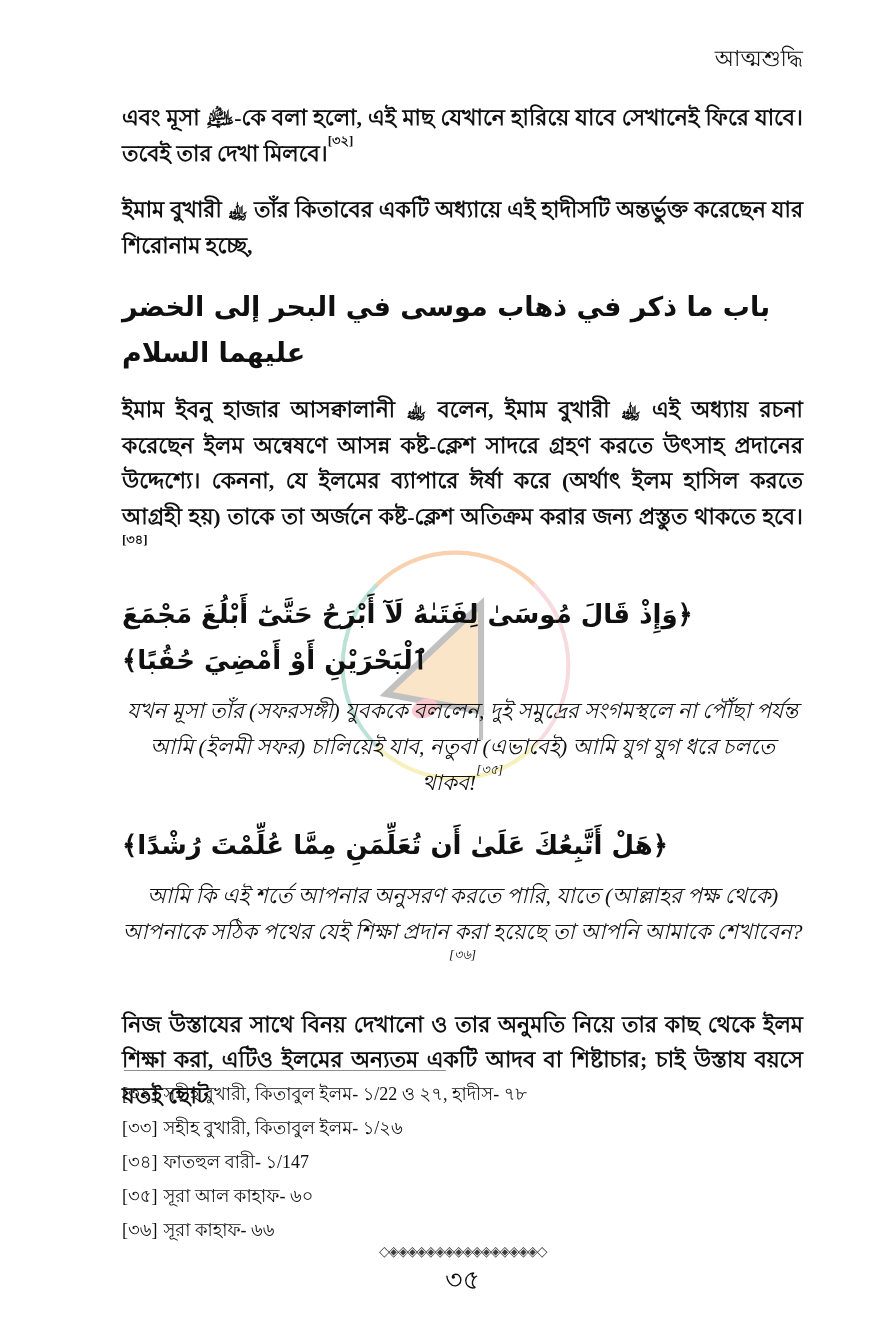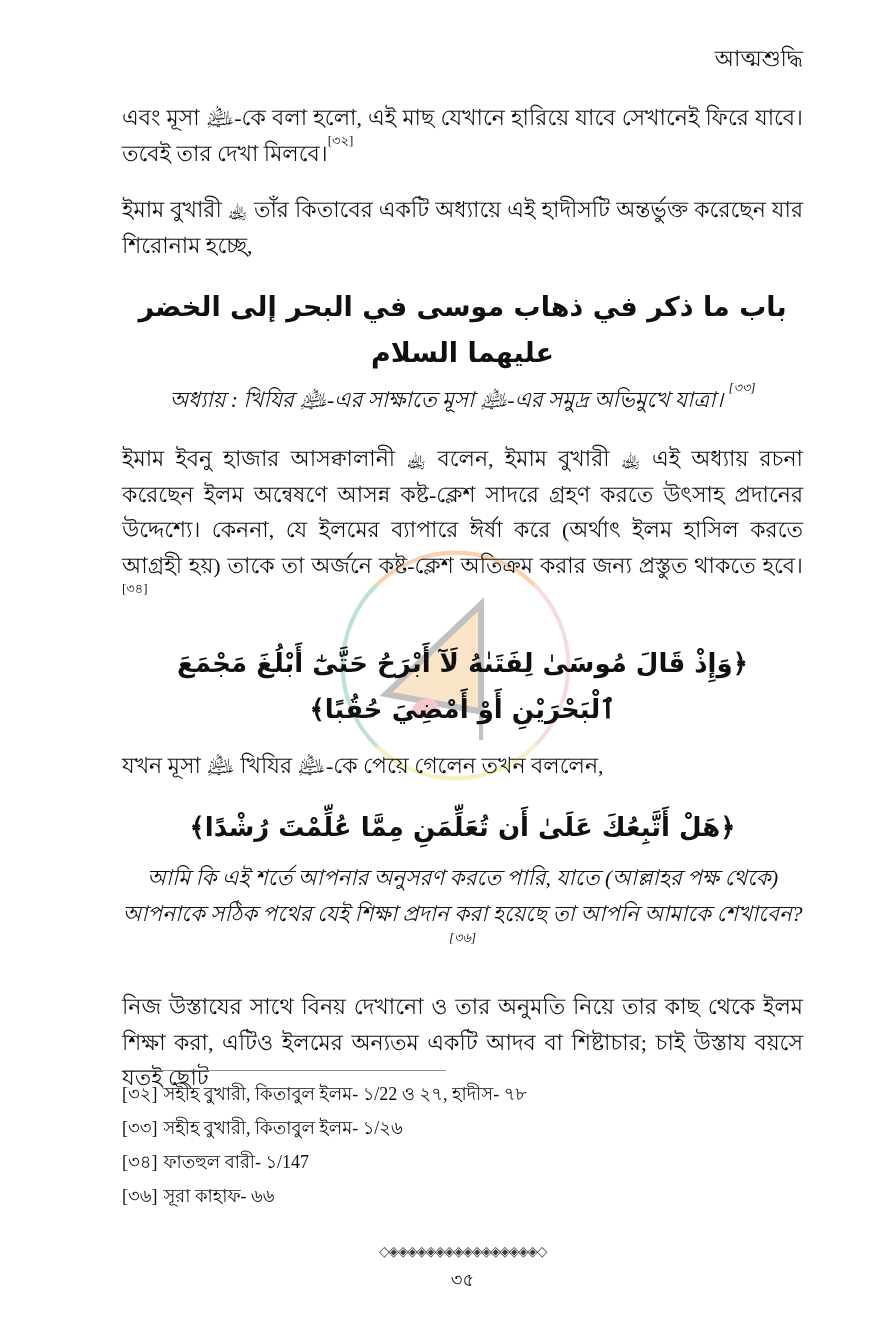--- a/index.html
+++ b/index.html
@@ -29,28 +29,29 @@
     font-size:22px;
     line-height:30px;
     margin:0 0 26px 0;
     font-weight:500;
   }
   p.body-para {
     font-size:22px;
     line-height:35.5px;
     text-align:justify;
     margin:16px 0 21px 0;
+    font-weight:bold;
   }
   .arabic {
     direction:rtl;
     font-family:"DejaVu Sans","DejaVu Serif",sans-serif;
     font-weight:bold;
     font-size:26px;
     line-height:46px;
-    text-align:center;
+    text-align:left;
     margin:4px 0 10px 0;
   }
   .arabic.chapter { font-size:27px; margin:6px 0 6px 0; }
   .trans {
     font-style:italic;
     font-size:21.5px;
     line-height:36px;
     text-align:center;
     margin:0 0 21px 0;
   }
@@ -82,21 +83,21 @@
   }
   .ornament {
     font-family:"DejaVu Sans",sans-serif;
     font-size:14px;
     letter-spacing:-1.5px;
     color:#3c3c3c;
     line-height:16px;
     margin-bottom:8px;
   }
   .page-number {
-    font-size:18px;
+    font-size:27px;
     line-height:26px;
   }
 </style>
 </head>
 <body>
 
 <div class="page">
 
   <svg class="watermark" viewBox="0 0 230 230" aria-hidden="true">
     <path d="M 37 37 A 110 110 0 0 1 193 37" fill="none" stroke-width="4" stroke-linecap="round" stroke="#f5ad6e"></path>
@@ -113,43 +114,43 @@
     <div class="running-head">
       <span>আত্মশুদ্ধি</span>
     </div>
 
     <p class="body-para"><span>এবং মূসা ﵇-কে বলা হলো, এই মাছ যেখানে হারিয়ে যাবে সেখানেই ফিরে যাবে। তবেই তার দেখা মিলবে।</span><sup class="ref">[৩২]</sup></p>
 
     <p class="body-para"><span>ইমাম বুখারী ﵀ তাঁর কিতাবের একটি অধ্যায়ে এই হাদীসটি অন্তর্ভুক্ত করেছেন যার শিরোনাম হচ্ছে,</span></p>
 
     <div class="arabic chapter">باب ما ذكر في ذهاب موسى في البحر إلى الخضر عليهما السلام</div>
 
-    <div class="trans chapter-line"><span>অধ্যায় : খিযির ﵇-এর সাক্ষাতে মূসা ﵇-এর সমুদ্র অভিমুখে যাত্রা।</span> <sup class="ref">[৩৩]</sup></div>
 
     <p class="body-para"><span>ইমাম ইবনু হাজার আসক্বালানী ﵀ বলেন, ইমাম বুখারী ﵀ এই অধ্যায় রচনা করেছেন ইলম অন্বেষণে আসন্ন কষ্ট-ক্লেশ সাদরে গ্রহণ করতে উৎসাহ প্রদানের উদ্দেশ্যে। কেননা, যে ইলমের ব্যাপারে ঈর্ষা করে (অর্থাৎ ইলম হাসিল করতে আগ্রহী হয়) তাকে তা অর্জনে কষ্ট-ক্লেশ অতিক্রম করার জন্য প্রস্তুত থাকতে হবে।</span><sup class="ref">[৩৪]</sup></p>
 
 
     <div class="arabic">﴿وَإِذْ قَالَ مُوسَىٰ لِفَتَىٰهُ لَآ أَبْرَحُ حَتَّىٰٓ أَبْلُغَ مَجْمَعَ ٱلْبَحْرَيْنِ أَوْ أَمْضِيَ حُقُبًا﴾</div>
 
+    <div class="trans"><span>যখন মূসা তাঁর (সফরসঙ্গী) যুবককে বললেন, দুই সমুদ্রের সংগমস্থলে না পৌঁছা পর্যন্ত আমি (ইলমী সফর) চালিয়েই যাব, নতুবা (এভাবেই) আমি যুগ যুগ ধরে চলতে থাকব!</span><sup class="ref">[৩৫]</sup></div>
 
-    <p class="body-para"><span>যখন মূসা ﵇ খিযির ﵇-কে পেয়ে গেলেন তখন বললেন,</span></p>
 
     <div class="arabic">﴿هَلْ أَتَّبِعُكَ عَلَىٰ أَن تُعَلِّمَنِ مِمَّا عُلِّمْتَ رُشْدًا﴾</div>
 
     <div class="trans"><span>আমি কি এই শর্তে আপনার অনুসরণ করতে পারি, যাতে (আল্লাহর পক্ষ থেকে) আপনাকে সঠিক পথের যেই শিক্ষা প্রদান করা হয়েছে তা আপনি আমাকে শেখাবেন?</span><sup class="ref">[৩৬]</sup></div>
 
     <p class="body-para"><span>নিজ উস্তাযের সাথে বিনয় দেখানো ও তার অনুমতি নিয়ে তার কাছ থেকে ইলম শিক্ষা করা, এটিও ইলমের অন্যতম একটি আদব বা শিষ্টাচার; চাই উস্তায বয়সে যতই ছোট</span></p>
 
   </div>
 
   <div class="footnotes">
     <hr class="footnote-rule">
     <div class="footnote-row"><span class="fn-marker">[৩২]</span><span>সহীহ বুখারী, কিতাবুল ইলম- ১/22 ও ২৭, হাদীস- ৭৮</span></div>
     <div class="footnote-row"><span class="fn-marker">[৩৩]</span><span>সহীহ বুখারী, কিতাবুল ইলম- ১/২৬</span></div>
     <div class="footnote-row"><span class="fn-marker">[৩৪]</span><span>ফাতহুল বারী- ১/147</span></div>
+    <div class="footnote-row"><span class="fn-marker">[৩৫]</span><span>সূরা আল কাহাফ- ৬০</span></div>
     <div class="footnote-row"><span class="fn-marker">[৩৬]</span><span>সূরা কাহাফ- ৬৬</span></div>
   </div>
 
   <div class="page-footer">
     <div class="ornament">◇◈◈◈◈◈◈◈◈◈◈◈◈◈◈◈◈◇</div>
     <div class="page-number">৩৫</div>
   </div>
 
 </div>
 

